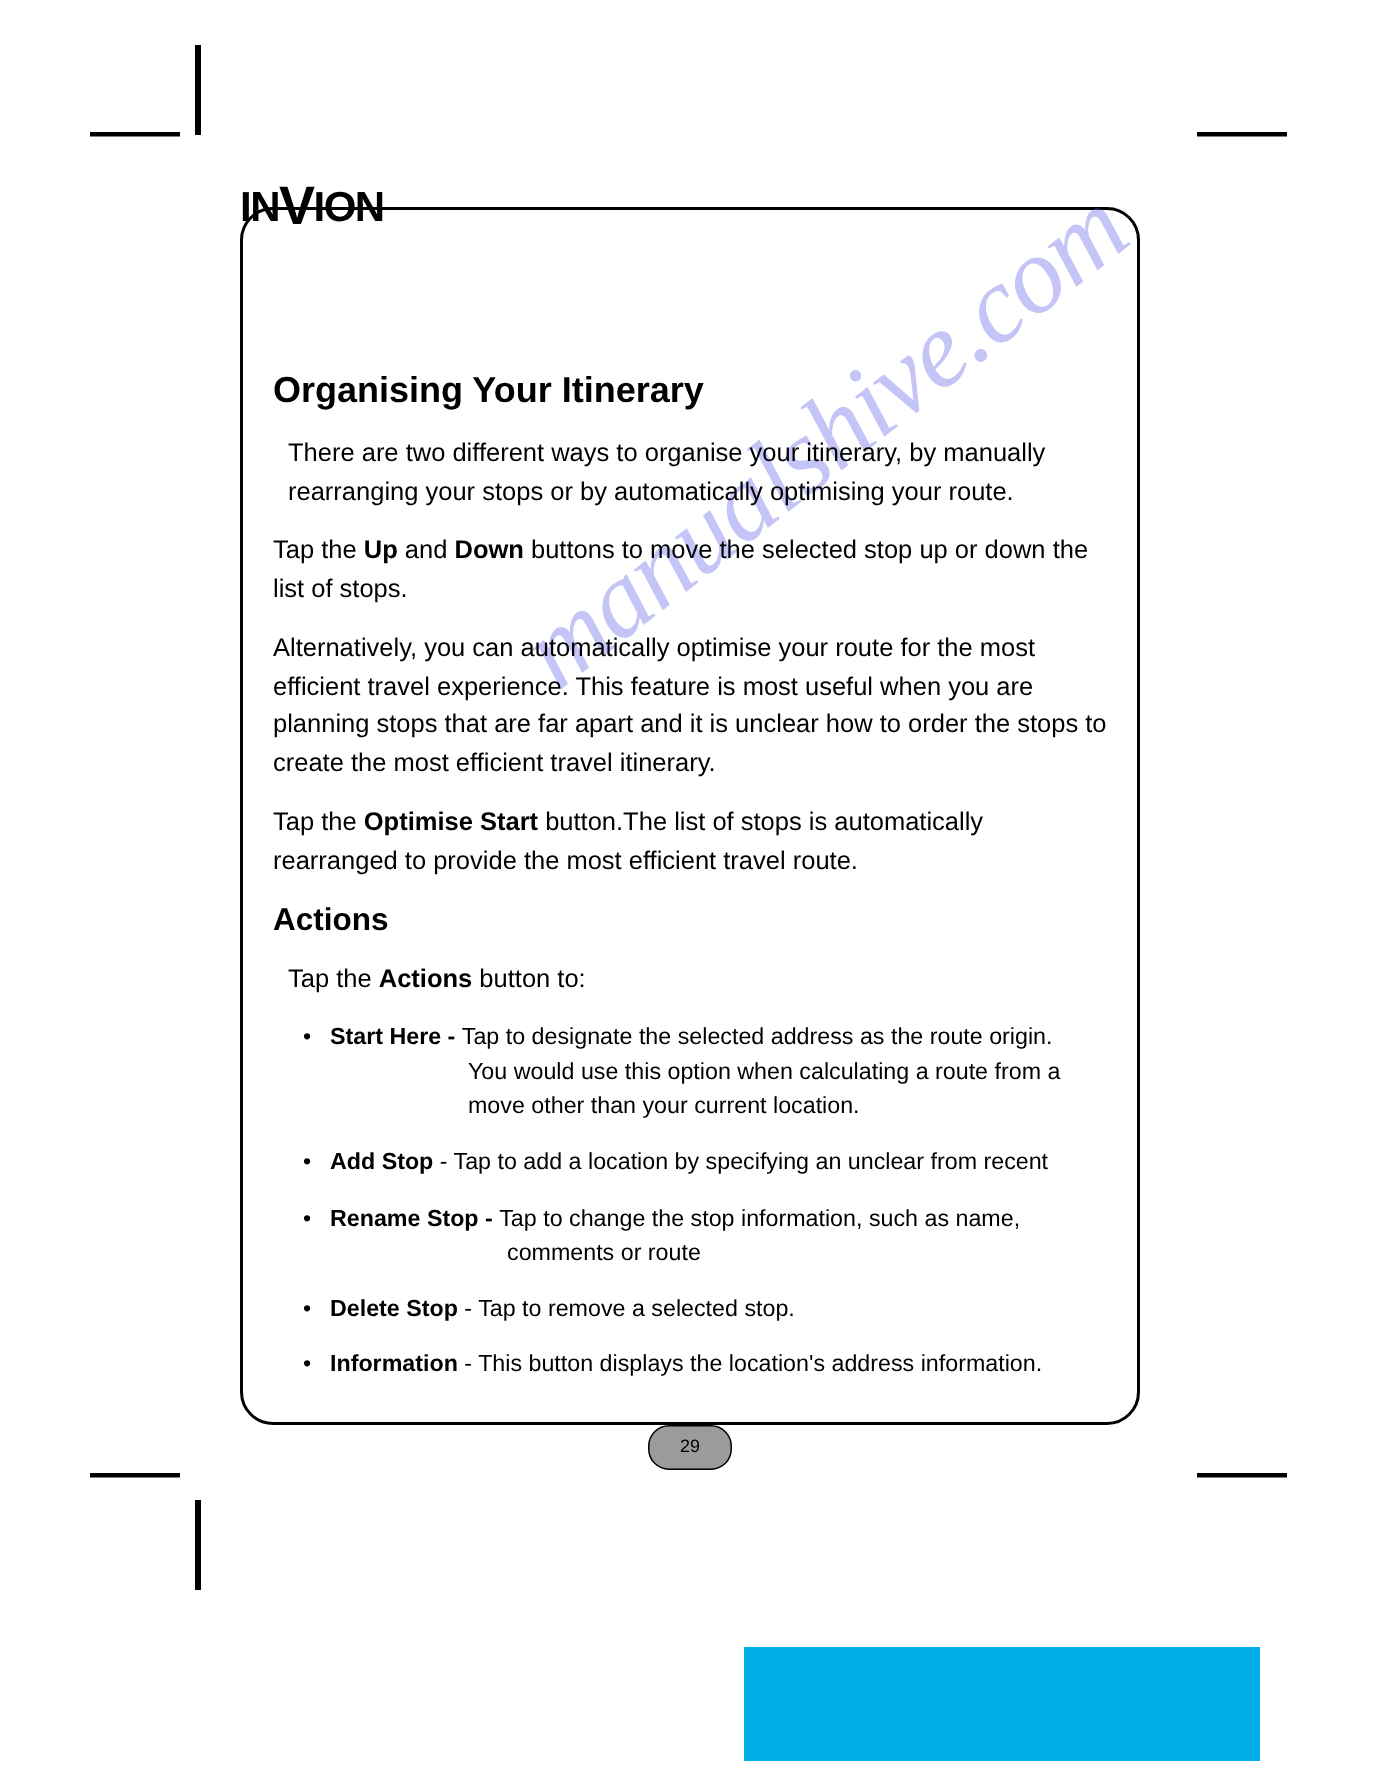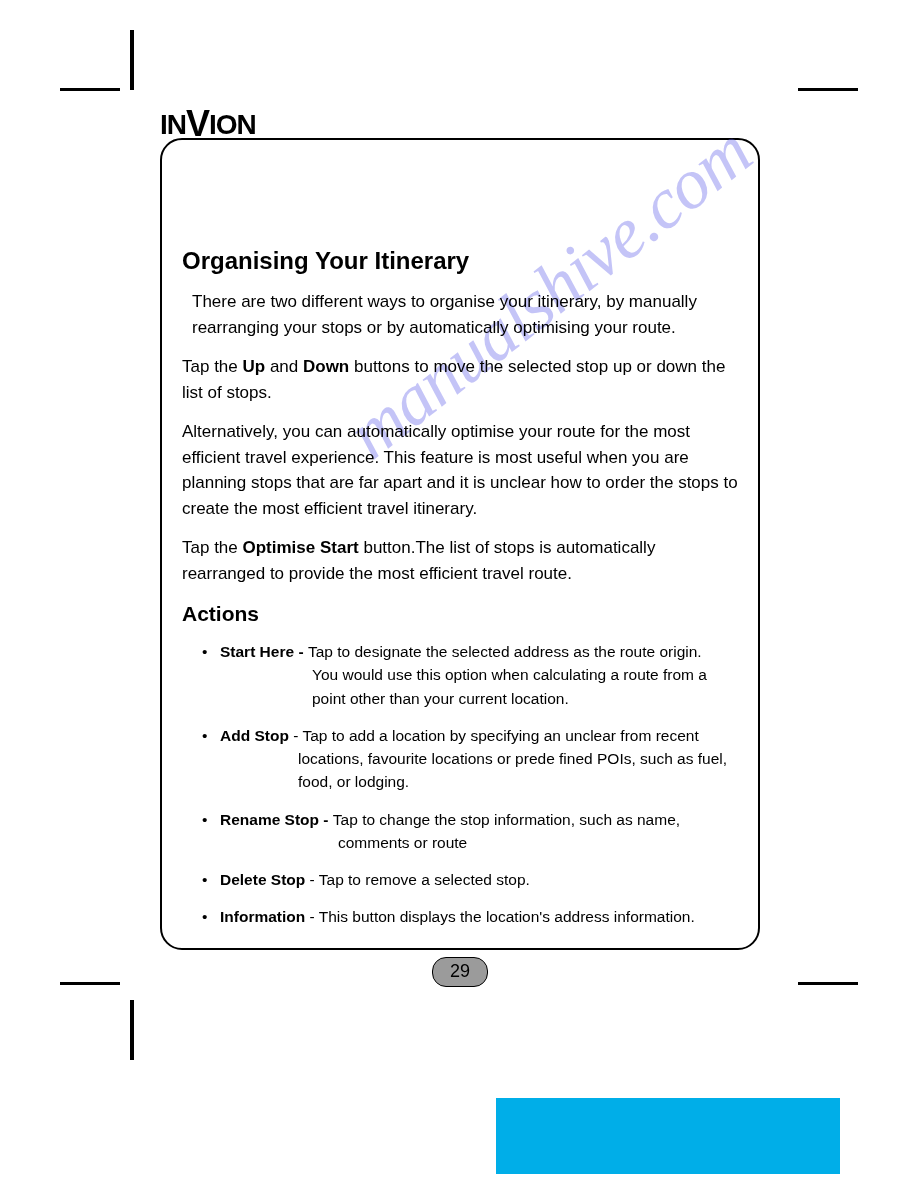--- a/index.html
+++ b/index.html
@@ -24,21 +24,21 @@
   .crop.top1 { left: 130px; top: 30px; width: 4px; height: 60px; }
   .crop.left1 { left: 60px; top: 88px; width: 60px; height: 3px; }
   .crop.right1 { right: 60px; top: 88px; width: 60px; height: 3px; }
   .crop.left2 { left: 60px; top: 982px; width: 60px; height: 3px; }
   .crop.right2 { right: 60px; top: 982px; width: 60px; height: 3px; }
   .crop.top2 { left: 130px; top: 1000px; width: 4px; height: 60px; }
 
   .brand {
     position: absolute;
     left: 160px;
-    top: 103px;
+    top: 116px;
     font-size: 28px;
     font-weight: 900;
     letter-spacing: -1px;
     font-family: Arial Black, Arial, sans-serif;
   }
   .brand .big { font-size: 36px; vertical-align: -2px; }
 
   .card {
     position: absolute;
     left: 160px;
@@ -83,21 +83,21 @@
     position: absolute;
     left: 50%;
     bottom: -14px;
     transform: translateX(-50%);
     width: 54px; height: 28px;
     background: #9b9b9b;
     border: 1px solid #000;
     border-radius: 14px / 14px;
     text-align: center;
     line-height: 27px;
-    font-size: 18px;
+    font-size: 12px;
     color: #000;
   }
   .watermark {
     position: absolute;
     left: 150px; top: 250px;
     width: 620px;
     font-size: 72px;
     font-style: italic;
     color: rgba(100,100,235,0.38);
     transform: rotate(-38deg);
@@ -145,36 +145,38 @@
     </p>
 
     <p>Alternatively, you can automatically optimise your route for the most efficient travel experience. This feature is most useful when you are planning stops that are far apart and it is unclear how to order the stops to create the most efficient travel itinerary.</p>
 
     <p>
       <span>Tap the </span><b>Optimise Start</b><span> button.The list of stops is automatically rearranged to provide the most efficient travel route.</span>
     </p>
 
     <h2 class="actions-h">Actions</h2>
 
+    <p class="tap-actions">
+      <span>Tap the </span><b>Actions</b><span> button to:</span>
+    </p>
 
     <div class="actions-list">
 
       <div class="action-item">
         <span class="bullet">•</span>
         <span class="body">
           <b class="label">Start Here - </b><span>Tap to designate the selected address as the route origin.</span>
-          <span class="desc-indent">You would use this option when calculating a route from a point other than your current location.</span>
+          <span class="desc-indent">You would use this option when calculating a route from a move other than your current location.</span>
         </span>
       </div>
 
       <div class="action-item">
         <span class="bullet">•</span>
         <span class="body">
           <b class="label">Add Stop</b><span> - </span><span>Tap to add a location by specifying an unclear from recent</span>
-          <span class="desc-indent" style="padding-left:78px">locations, favourite locations or prede fined POIs, such as fuel, food, or lodging.</span>
         </span>
       </div>
 
       <div class="action-item">
         <span class="bullet">•</span>
         <span class="body">
           <b class="label">Rename Stop - </b><span>Tap to change the stop information, such as name,</span>
           <span class="desc-indent" style="padding-left:118px">comments or route</span>
         </span>
       </div>

